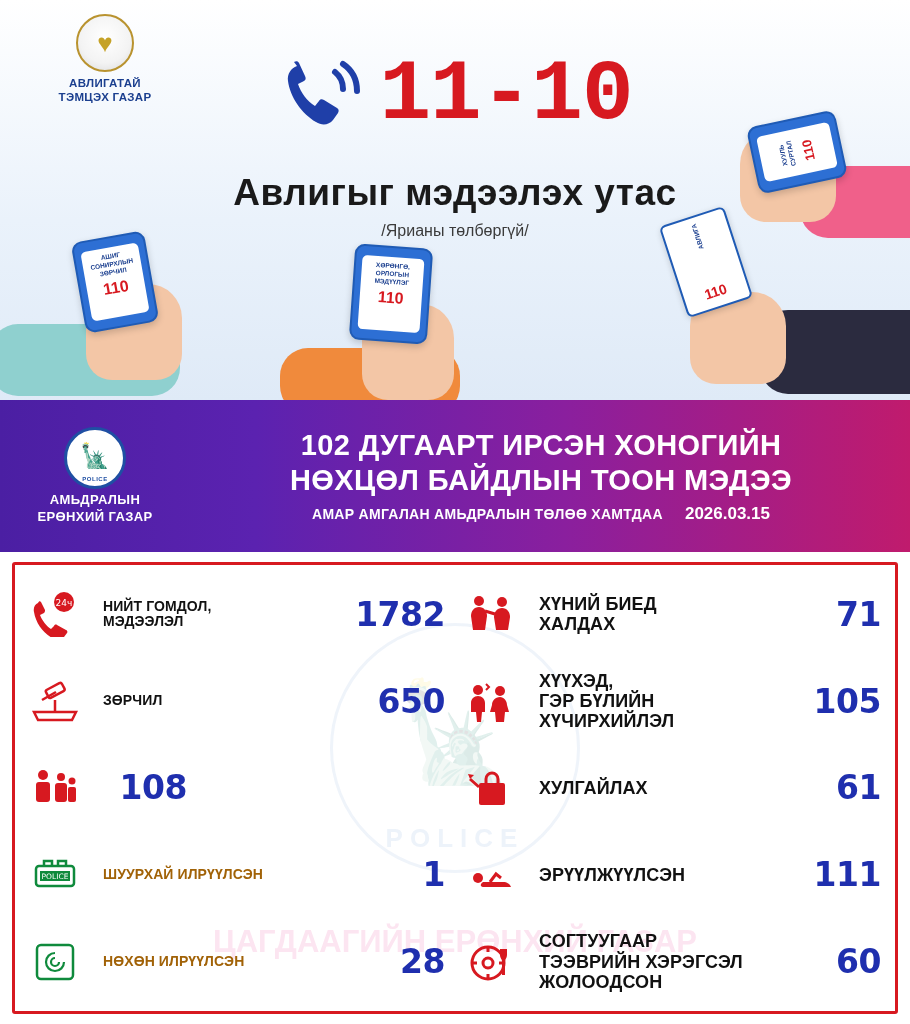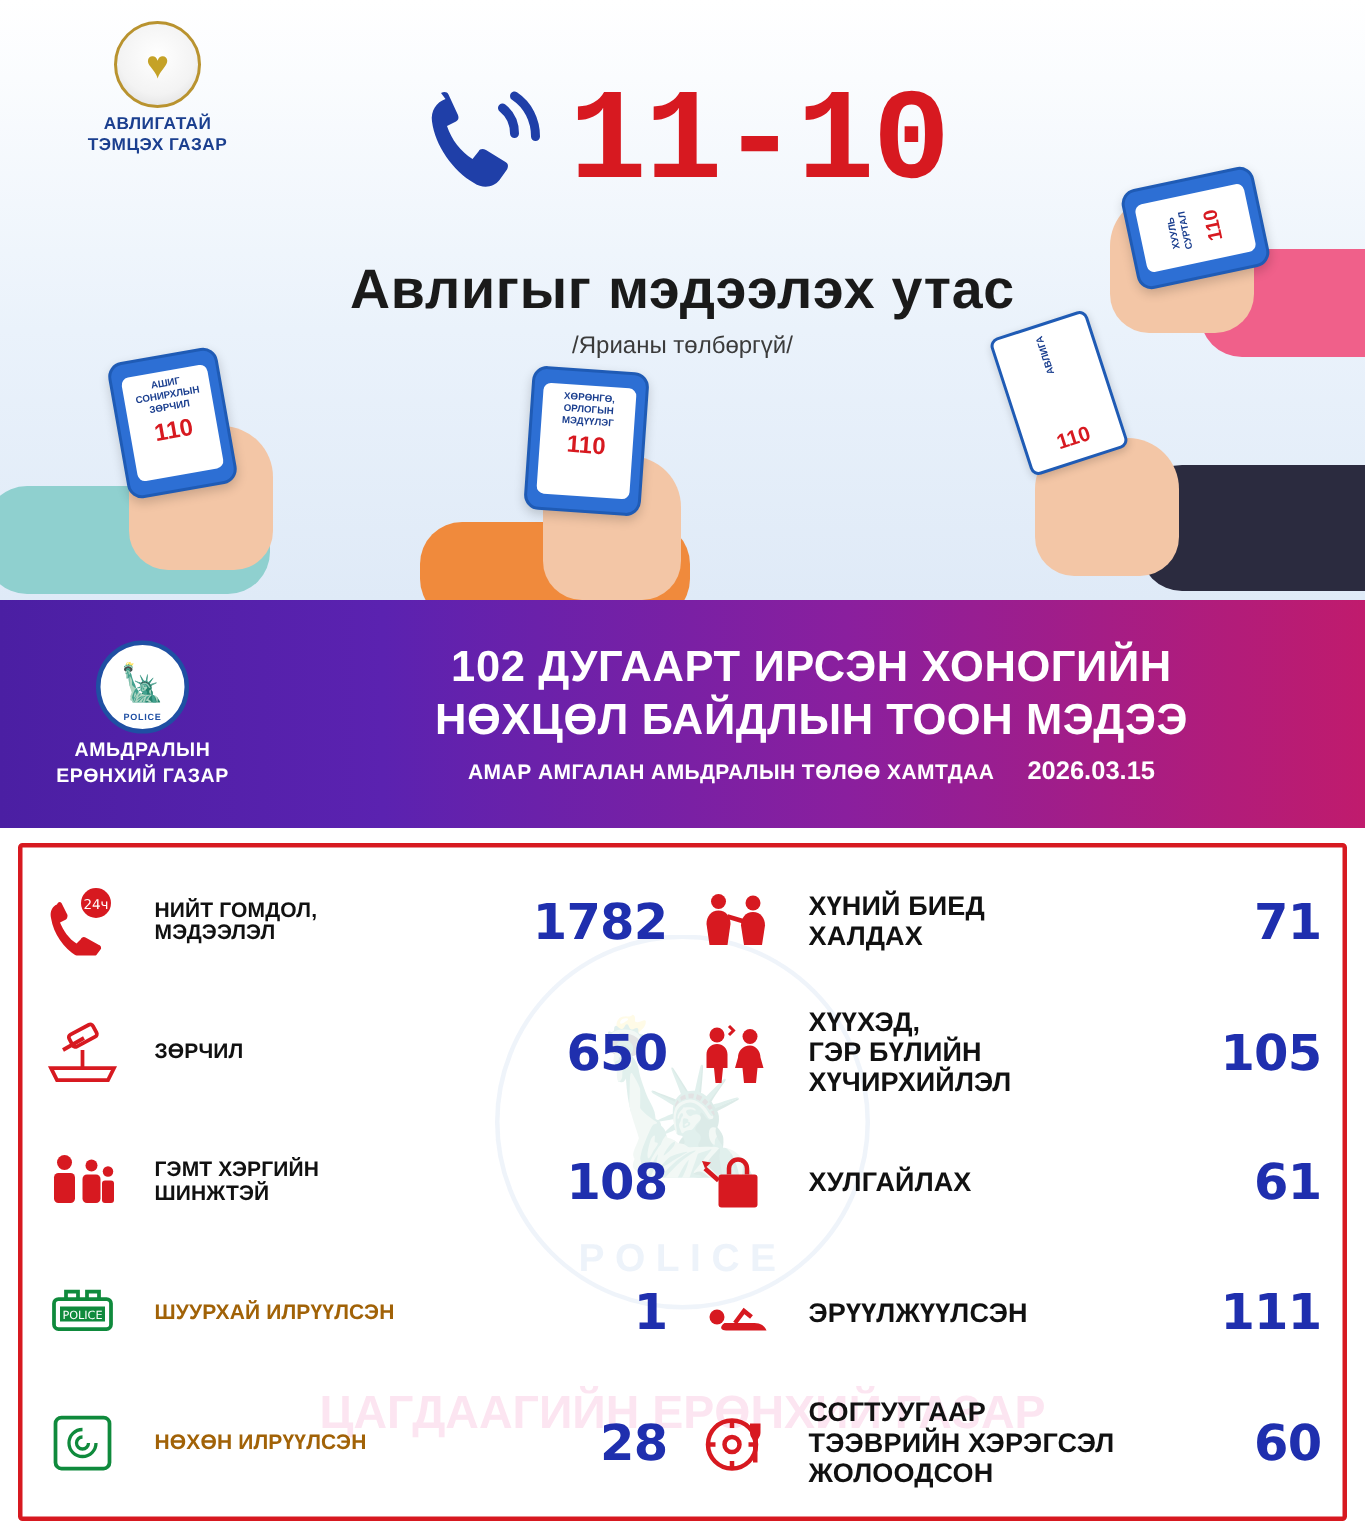--- a/index.html
+++ b/index.html
@@ -478,21 +478,20 @@
             <div class="stat-icon">
               <svg width="50" height="46" viewBox="0 0 50 46">
                 <circle cx="13" cy="10" r="5" fill="#d71920"></circle>
                 <rect x="6" y="17" width="14" height="20" rx="3" fill="#d71920"></rect>
                 <circle cx="31" cy="12" r="4" fill="#d71920"></circle>
                 <rect x="25" y="18" width="12" height="19" rx="3" fill="#d71920"></rect>
                 <rect x="38" y="22" width="8" height="15" rx="2" fill="#d71920"></rect>
                 <circle cx="42" cy="16" r="3.5" fill="#d71920"></circle>
               </svg>
             </div>
-            <div class="stat-label">ГЭМТ ХЭРГИЙН<br>ШИНЖТЭЙ</div>
             <div class="stat-value">108</div>
           </div>
 
           <div class="stat-row">
             <div class="stat-icon">
               <svg width="50" height="46" viewBox="0 0 50 46">
                 <rect x="6" y="14" width="38" height="20" rx="3" fill="none" stroke="#0f8a3c" stroke-width="2.5"></rect>
                 <rect x="10" y="19" width="30" height="10" fill="#0f8a3c"></rect>
                 <text x="25" y="27" font-size="7.5" fill="#ffffff" text-anchor="middle" font-family="DejaVu Sans">POLICE</text>
                 <path d="M14 14V9h8v5M28 14V9h8v5" stroke="#0f8a3c" stroke-width="2.5" fill="none"></path>

